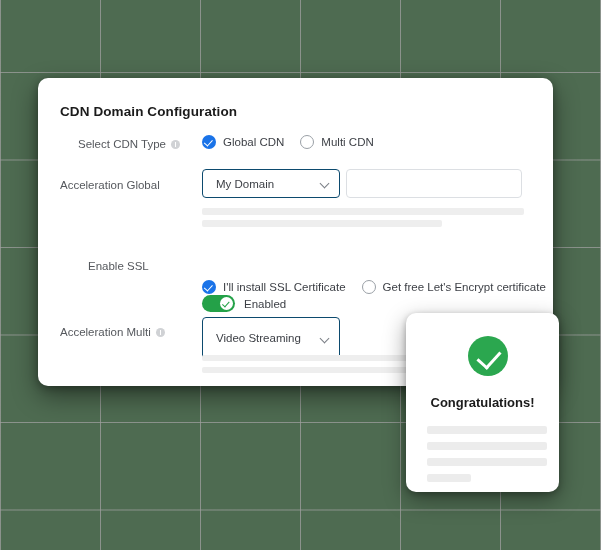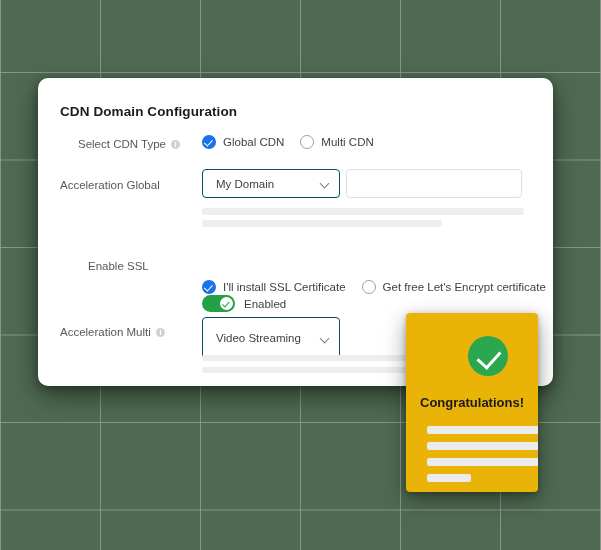--- a/index.html
+++ b/index.html
@@ -209,24 +209,24 @@
     margin-left: 9px;
     font-size: 11.5px;
     color: #3c3f45;
   }
 
   
   .congrats-card {
     position: absolute;
     left: 406px;
     top: 313px;
-    width: 132px;
+    width: 153px;
     height: 179px;
-    background: #eab308;
-    border-radius: 4px;
+    background: #ffffff;
+    border-radius: 10px;
     box-shadow: 0 8px 22px rgba(0,0,0,0.38), 0 2px 6px rgba(0,0,0,0.25);
     overflow: hidden;
   }
   .check-circle {
     position: absolute;
     left: 62px;
     top: 23px;
     width: 40px;
     height: 40px;
     border-radius: 50%;

